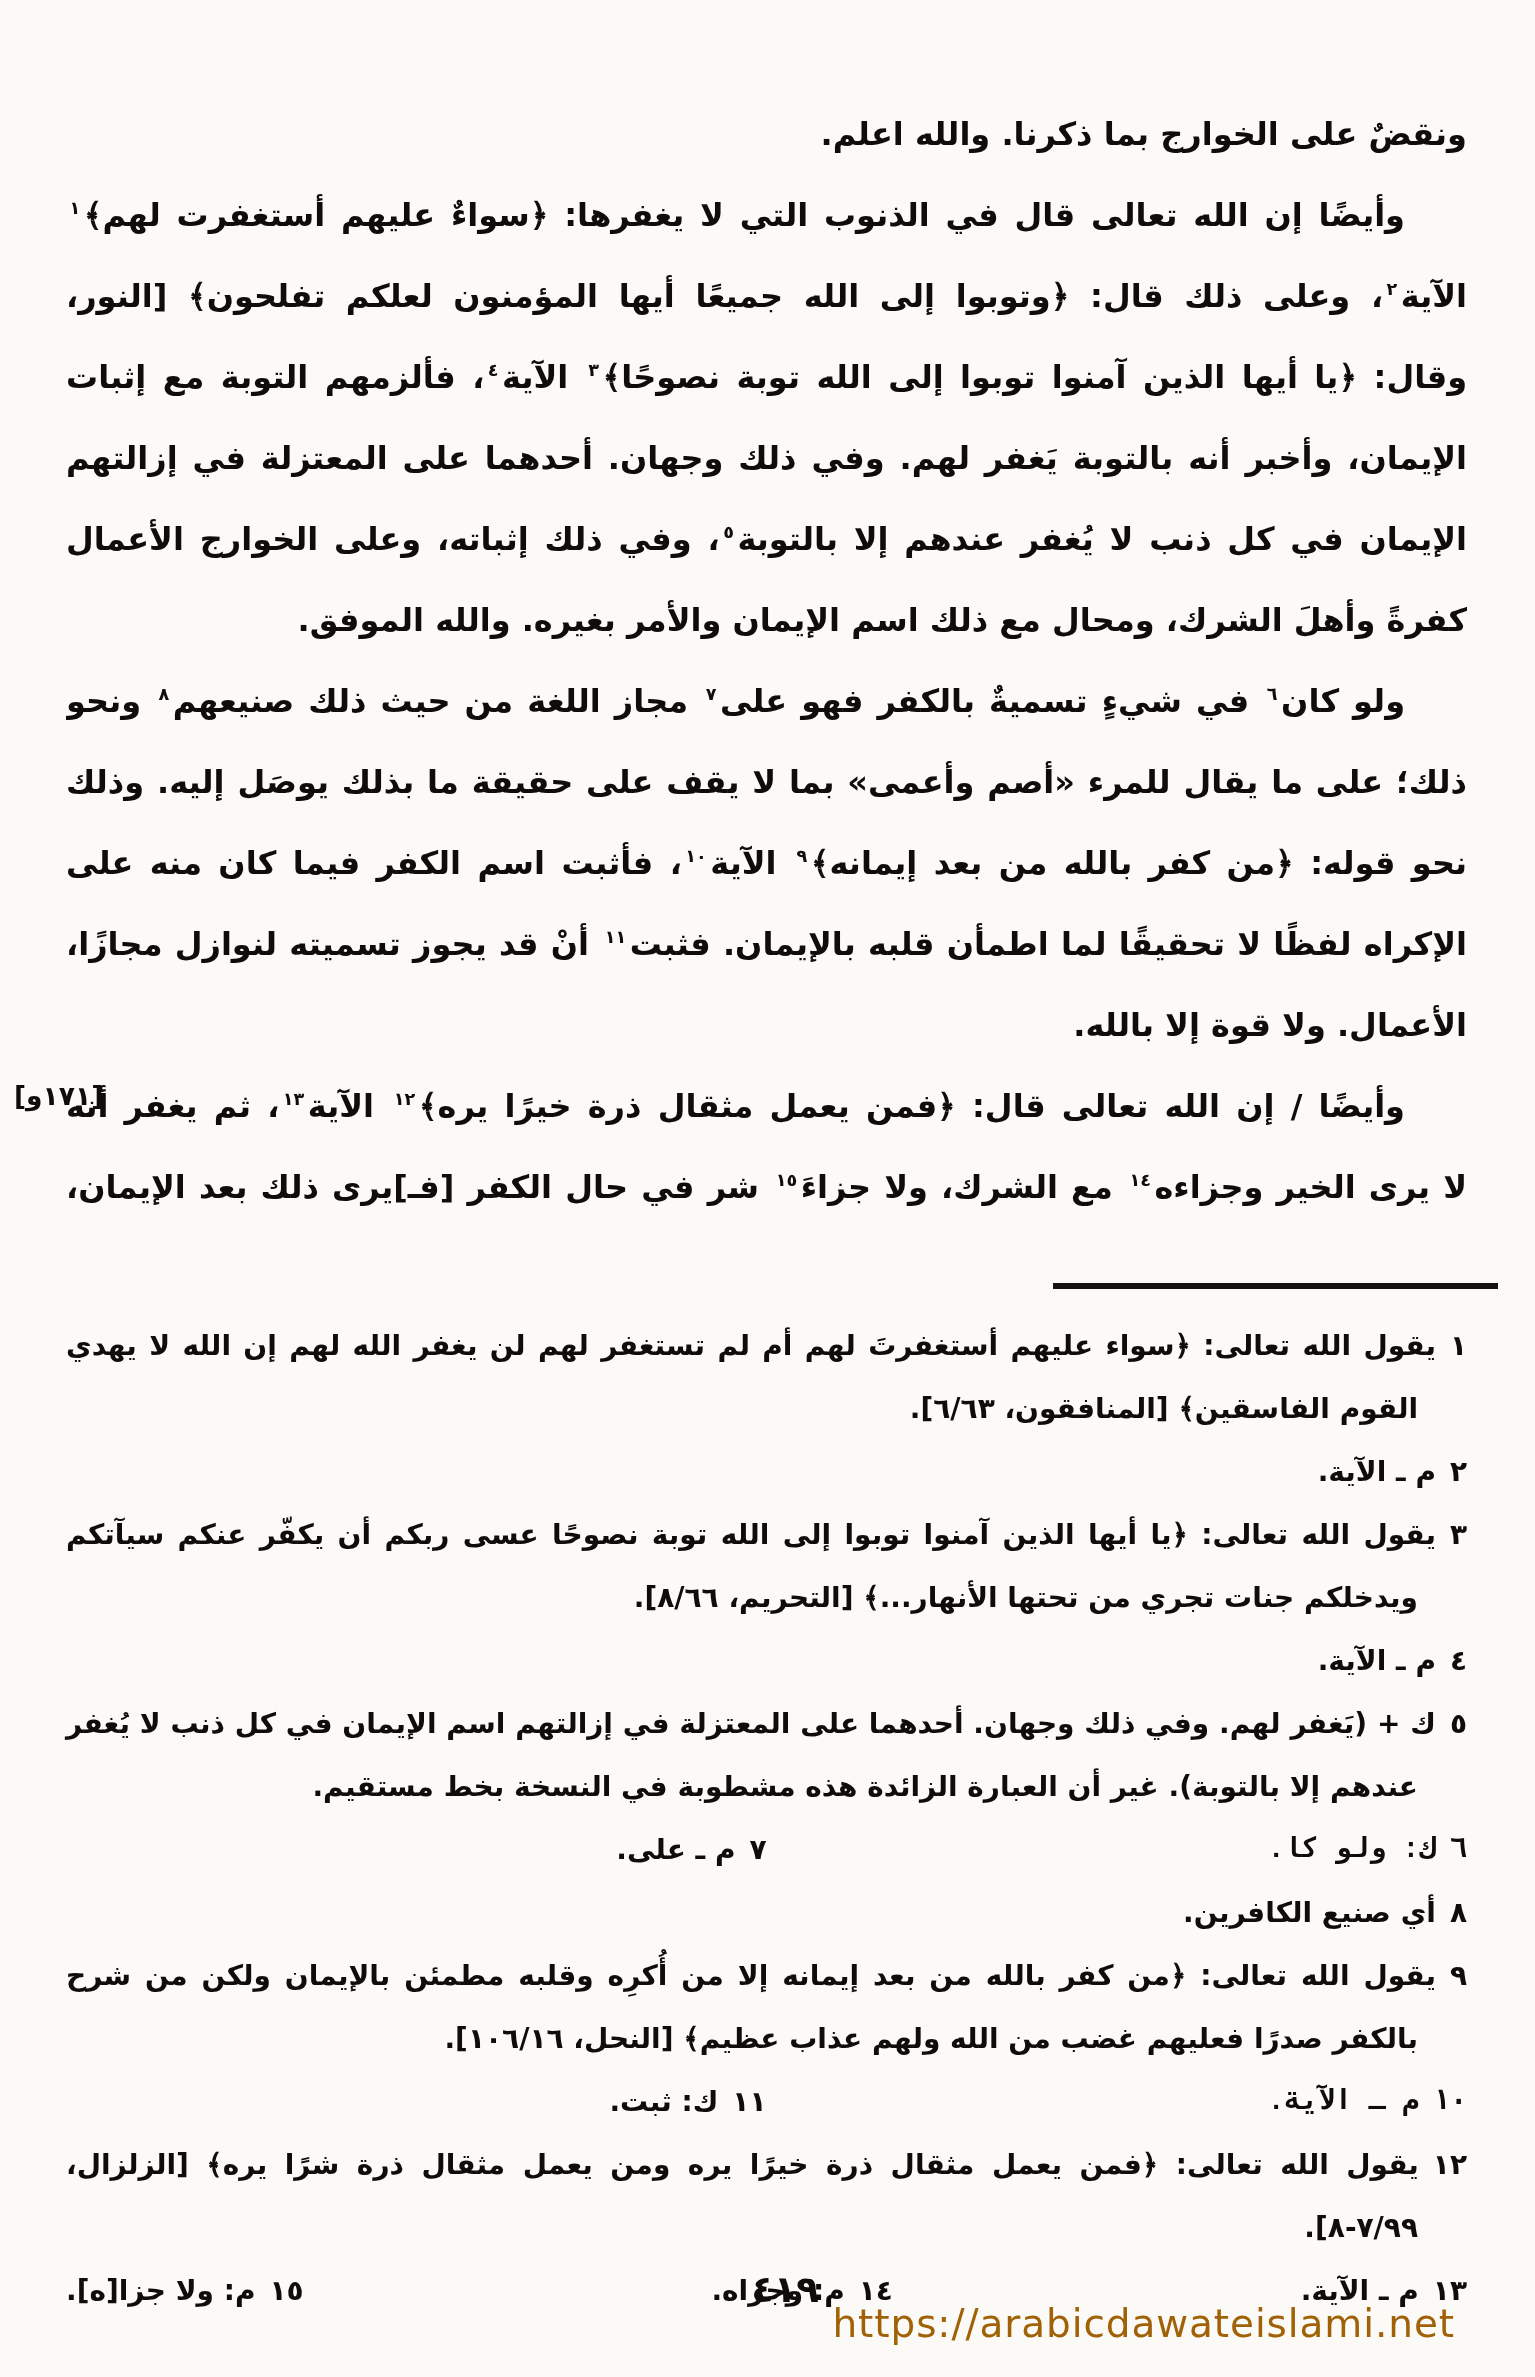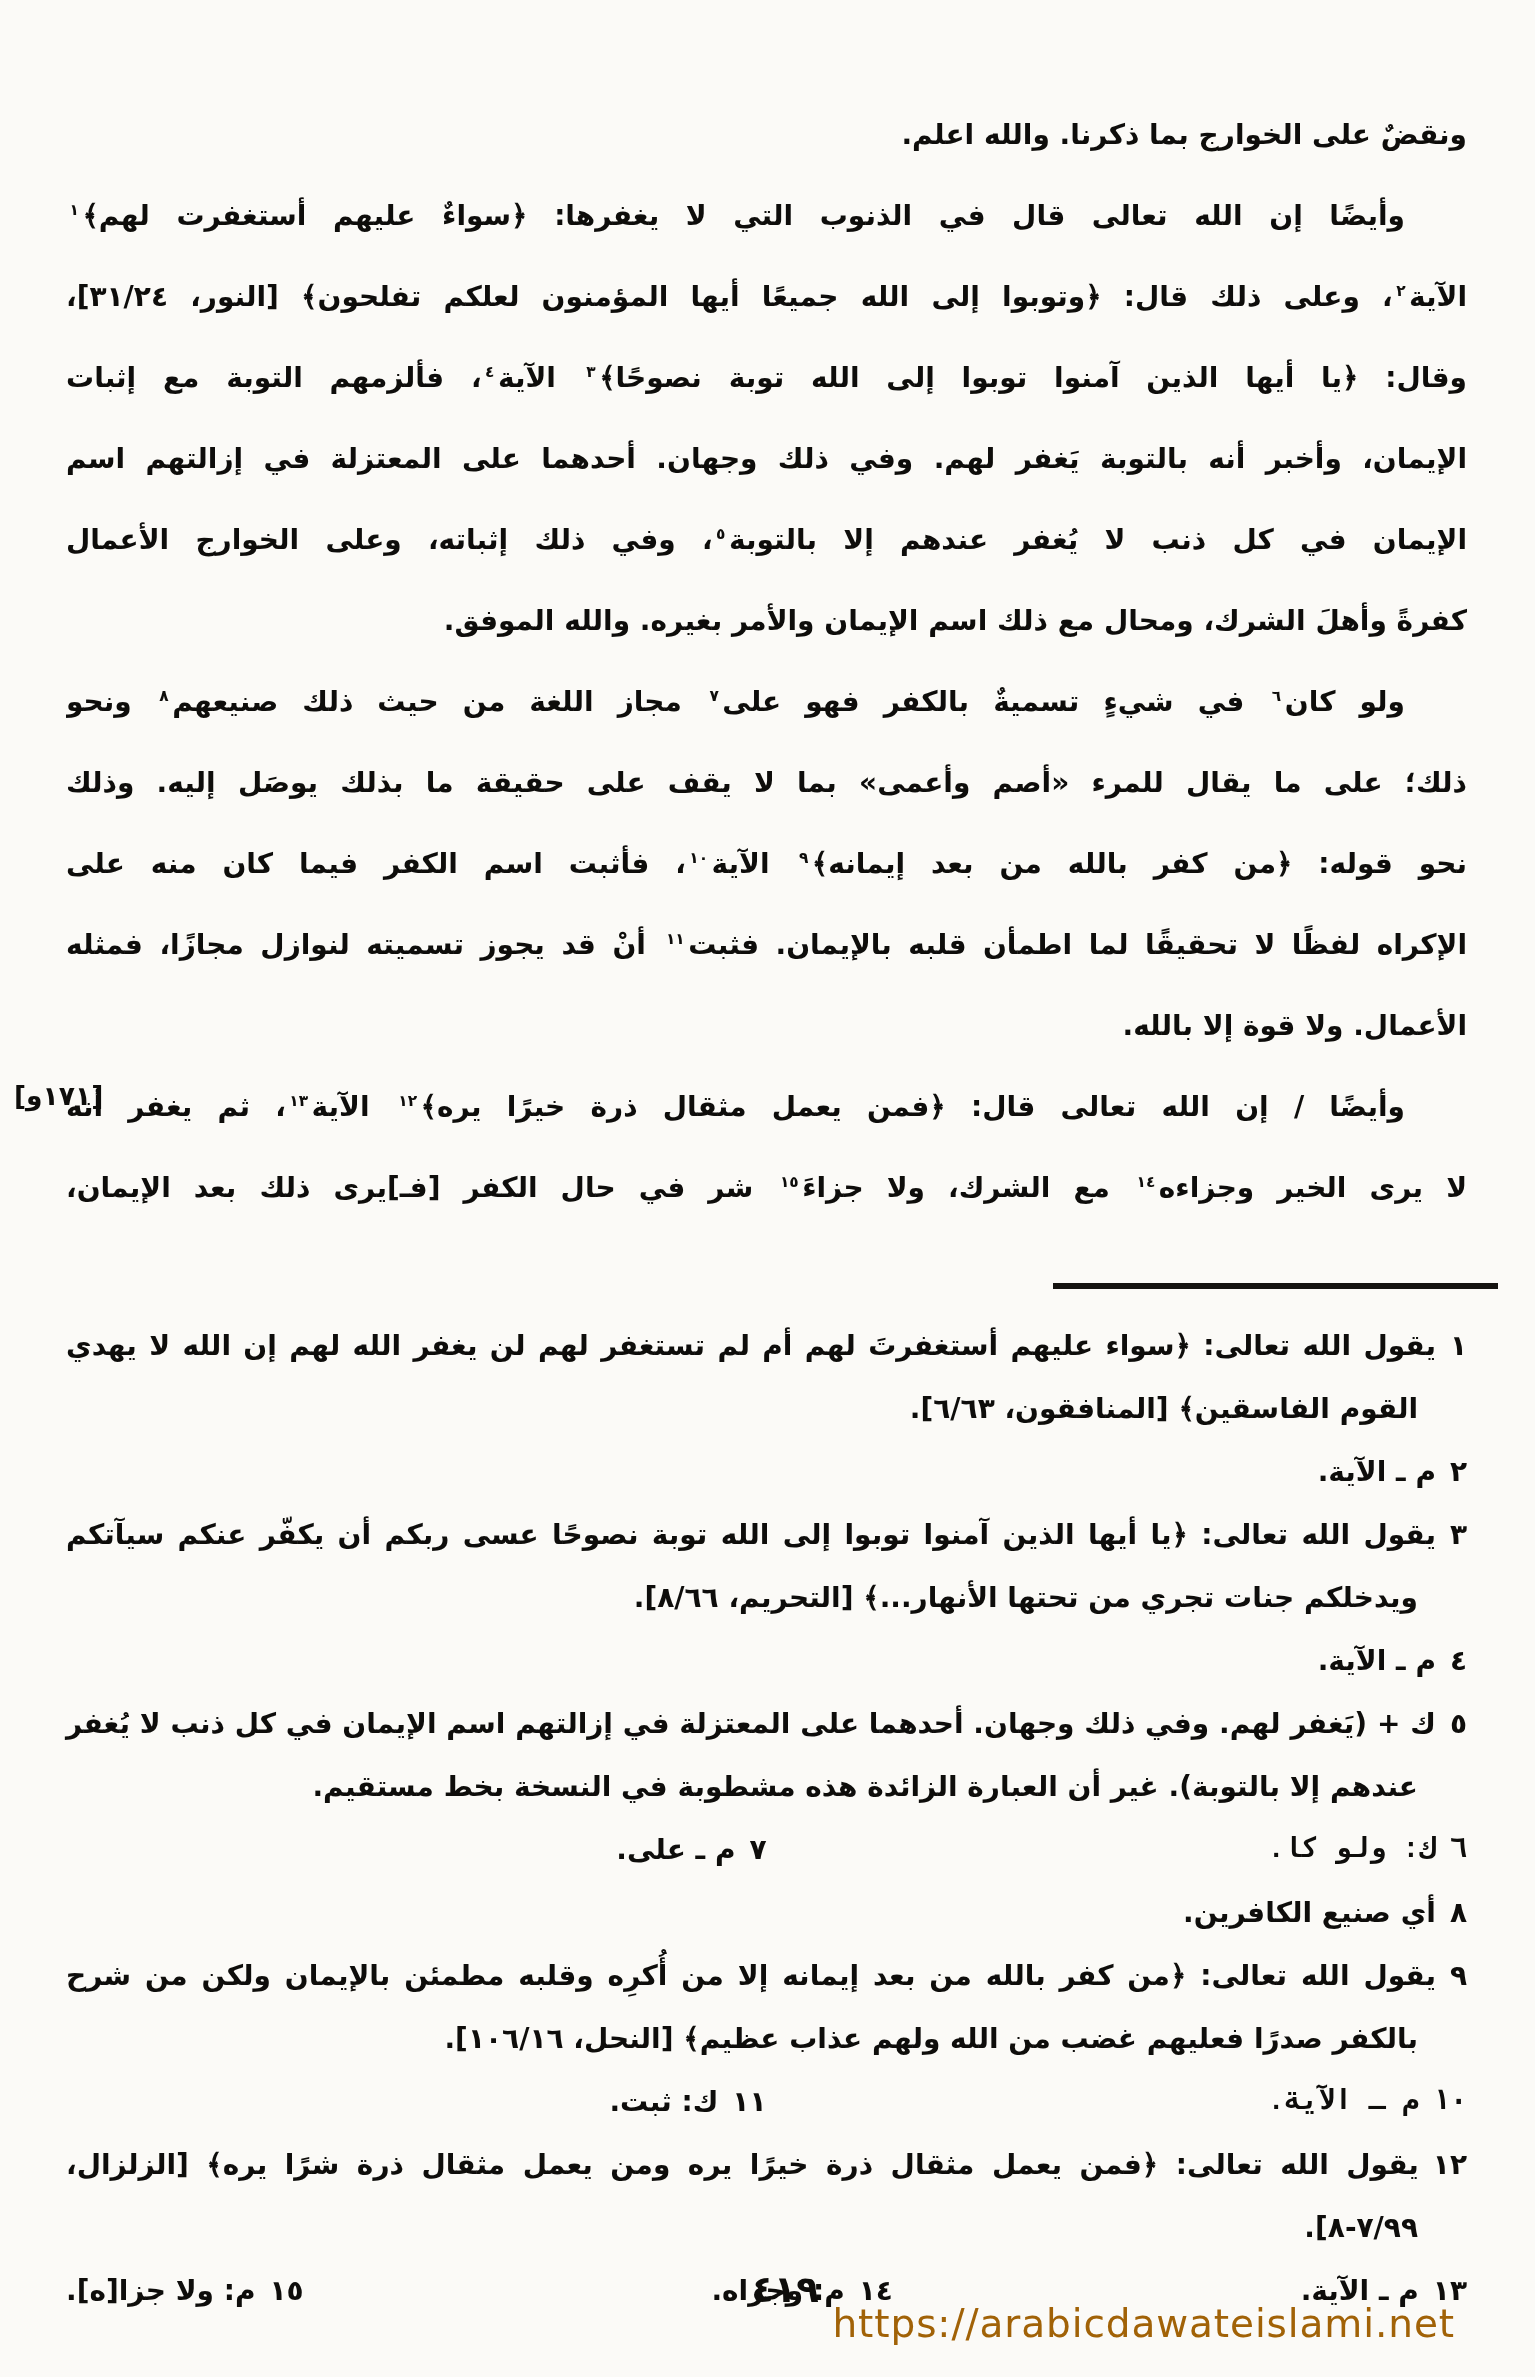--- a/index.html
+++ b/index.html
@@ -8,21 +8,21 @@
     background:#fbfaf7;
     position:relative;
     direction:rtl;
     font-family:"DejaVu Sans",sans-serif;
     color:#0e0d0b;
     overflow:hidden;
   }
   
   #main-text{
     position:absolute;top:94px;right:68px;left:66px;
-    font-size:28px;font-weight:700;
+    font-size:32px;font-weight:700;
   }
   .line{
     height:81px;line-height:81px;
     text-align:right;
     overflow:hidden;
   }
   .line.justify{text-align:justify;text-align-last:justify;}
   .line.indent{text-indent:62px;}
   sup{
     font-size:55%;

